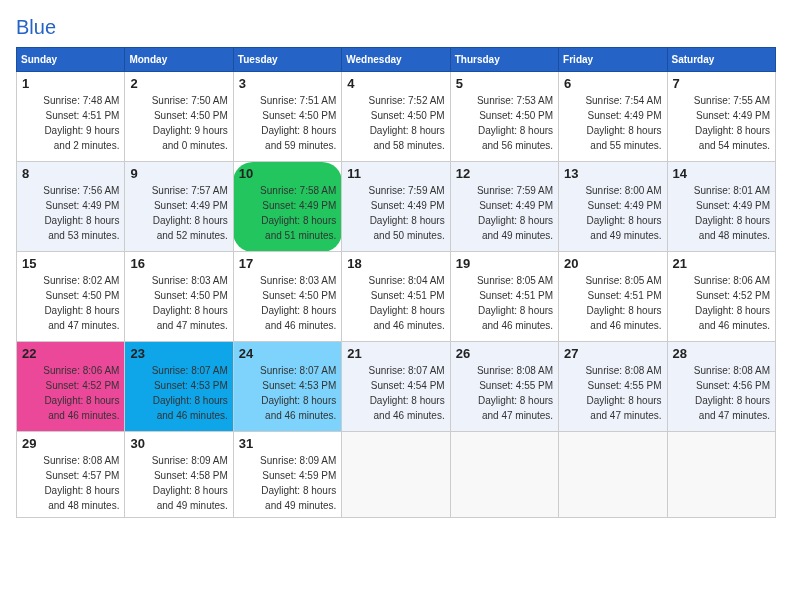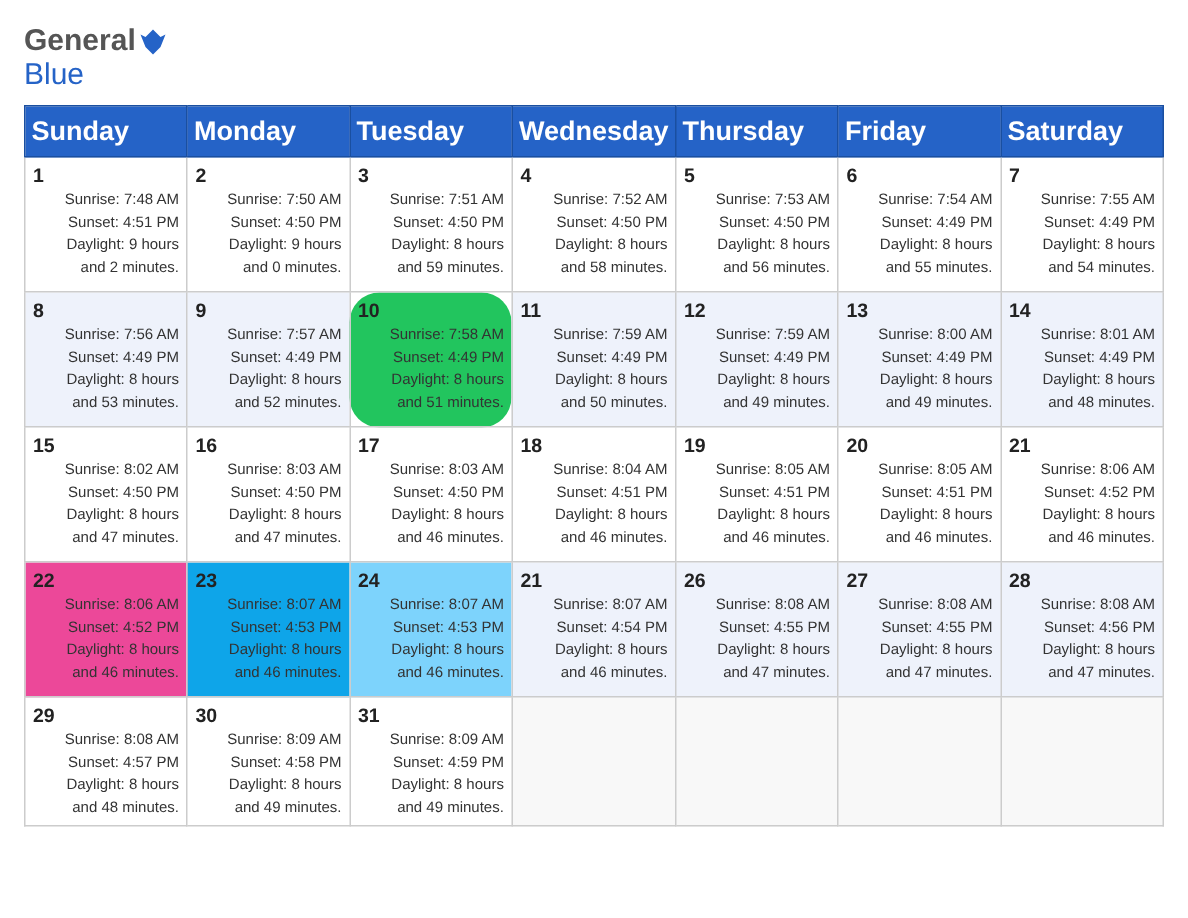--- a/index.html
+++ b/index.html
@@ -51,21 +51,21 @@
     .calendar {
       width: 100%;
       border-collapse: collapse;
       font-size: 10.5px;
     }
     .calendar th {
       background: #2563c7;
       color: #fff;
       padding: 6px 4px;
       text-align: left;
-      font-size: 18px;
+      font-size: 10px;
       font-weight: bold;
       border: 1px solid #1a4fa0;
     }
     .calendar td {
       border: 1px solid #ccc;
       vertical-align: top;
       padding: 4px 5px;
       width: 108px;
       height: 90px;
       background: #fff;
@@ -94,26 +94,20 @@
     }
     .last-row td {
       height: 70px;
     }
   </style>
 </head>
 <body>
 
 <div class="header">
   <div class="logo">
-    <div class="logo-text">
-      <span class="logo-general">General</span>
-      <svg class="logo-icon" viewBox="0 0 24 24">
-        <path d="M12 2 L18 8 L22 6 L18 16 L12 22 L6 16 L2 6 L6 8 Z" fill="#2563c7"></path>
-      </svg>
-    </div>
     <div>
       <span class="logo-blue">Blue</span>
     </div>
   </div>
   <div class="title-block">
     <div class="month-title"></div>
     <div class="location-title"></div>
   </div>
 </div>
 

